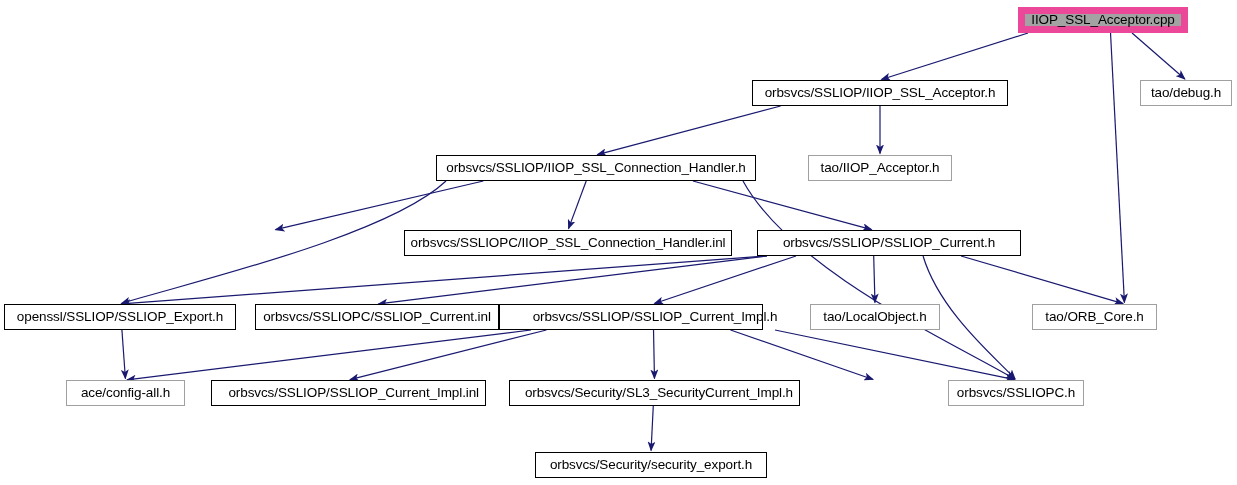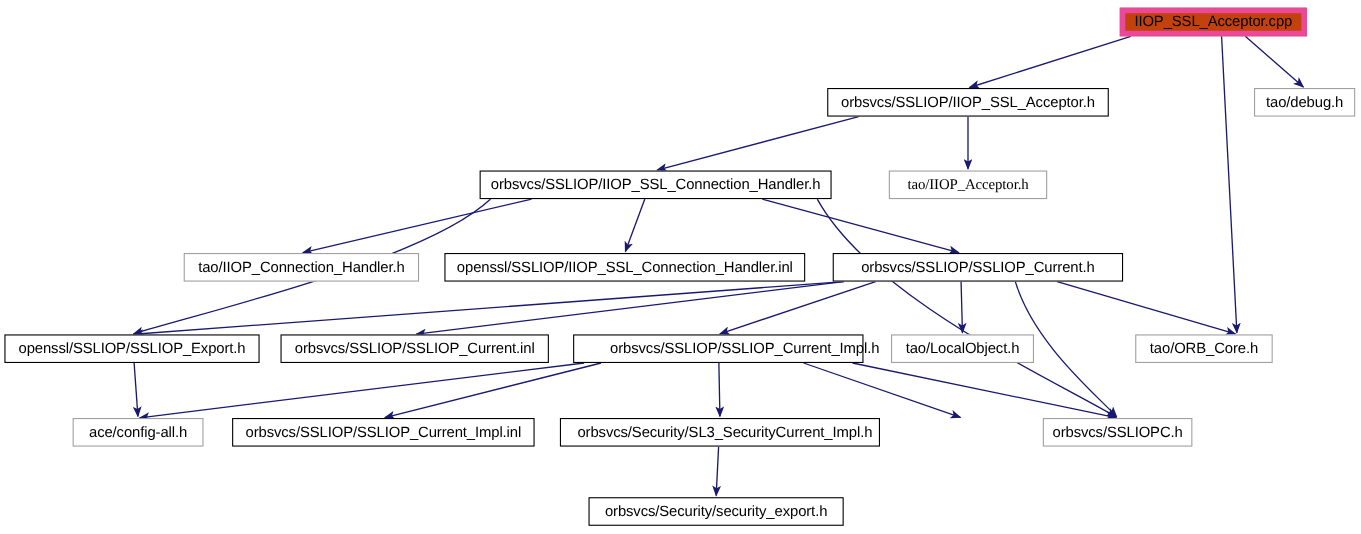--- a/index.html
+++ b/index.html
@@ -35,22 +35,22 @@
     background: #ffffff;
     border: 1px solid #a0a0a0;
     white-space: nowrap;
     letter-spacing: -0.1px;
     z-index: 5;
   }
   .node.strong {
     border: 1px solid #000000;
   }
   .node.root {
-    background: #c2410c;
-    border: 5px solid #ec4899;
+    background: #a3a3a3;
+    border: 7px solid #ec4899;
   }
   .node-label {
     padding: 0 6px;
   }
 </style>
 </head>
 <body>
 
 <div id="graph">
   <svg id="edges" viewBox="0 0 1237 485" xmlns="http://www.w3.org/2000/svg">
@@ -88,51 +88,48 @@
     </div>
     <div class="node strong" style="left: 752px; top: 80px; width: 256px;">
       <span class="node-label">orbsvcs/SSLIOP/IIOP_SSL_Acceptor.h</span>
     </div>
     <div class="node" style="left: 1140px; top: 80px; width: 92px;">
       <span class="node-label">tao/debug.h</span>
     </div>
     <div class="node strong" style="left: 436px; top: 155px; width: 320px;">
       <span class="node-label">orbsvcs/SSLIOP/IIOP_SSL_Connection_Handler.h</span>
     </div>
-    <div class="node" style="left: 808px; top: 155px; width: 144px; font-family: Liberation Serif, serif;">
+    <div class="node" style="left: 808px; top: 155px; width: 144px;">
       <span class="node-label">tao/IIOP_Acceptor.h</span>
     </div>
-    <div class="node" style="left: 167px; top: 230px; width: 214px;">
-      <span class="node-label">tao/IIOP_Connection_Handler.h</span>
-    </div>
     <div class="node strong" style="left: 404px; top: 230px; width: 328px;">
-      <span class="node-label">openssl/SSLIOP/IIOP_SSL_Connection_Handler.inl</span>
+      <span class="node-label">orbsvcs/SSLIOPC/IIOP_SSL_Connection_Handler.inl</span>
     </div>
     <div class="node strong" style="left: 757px; top: 230px; width: 264px; text-align: center;">
       <span class="node-label">orbsvcs/SSLIOP/SSLIOP_Current.h</span>
     </div>
     <div class="node strong" style="left: 4px; top: 304px; width: 232px;">
       <span class="node-label">openssl/SSLIOP/SSLIOP_Export.h</span>
     </div>
     <div class="node strong" style="left: 255px; top: 304px; width: 244px;">
-      <span class="node-label">orbsvcs/SSLIOP/SSLIOP_Current.inl</span>
+      <span class="node-label">orbsvcs/SSLIOPC/SSLIOP_Current.inl</span>
     </div>
-    <div class="node strong" style="left: 521px; top: 304px; width: 264px; padding-left: 48px;">
+    <div class="node strong" style="left: 499px; top: 304px; width: 264px; padding-left: 48px;">
       <span class="node-label">orbsvcs/SSLIOP/SSLIOP_Current_Impl.h</span>
     </div>
     <div class="node" style="left: 810px; top: 304px; width: 130px;">
       <span class="node-label">tao/LocalObject.h</span>
     </div>
     <div class="node" style="left: 1032px; top: 304px; width: 125px;">
       <span class="node-label">tao/ORB_Core.h</span>
     </div>
     <div class="node" style="left: 66px; top: 380px; width: 119px;">
       <span class="node-label">ace/config-all.h</span>
     </div>
-    <div class="node strong" style="left: 211px; top: 380px; width: 275px;">
+    <div class="node strong" style="left: 211px; top: 380px; width: 275px; justify-content: flex-end;">
       <span class="node-label">orbsvcs/SSLIOP/SSLIOP_Current_Impl.inl</span>
     </div>
     <div class="node strong" style="left: 509px; top: 380px; width: 291px; justify-content: flex-end;">
       <span class="node-label">orbsvcs/Security/SL3_SecurityCurrent_Impl.h</span>
     </div>
     <div class="node" style="left: 948px; top: 380px; width: 136px;">
       <span class="node-label">orbsvcs/SSLIOPC.h</span>
     </div>
     <div class="node strong" style="left: 535px; top: 452px; width: 232px;">
       <span class="node-label">orbsvcs/Security/security_export.h</span>

